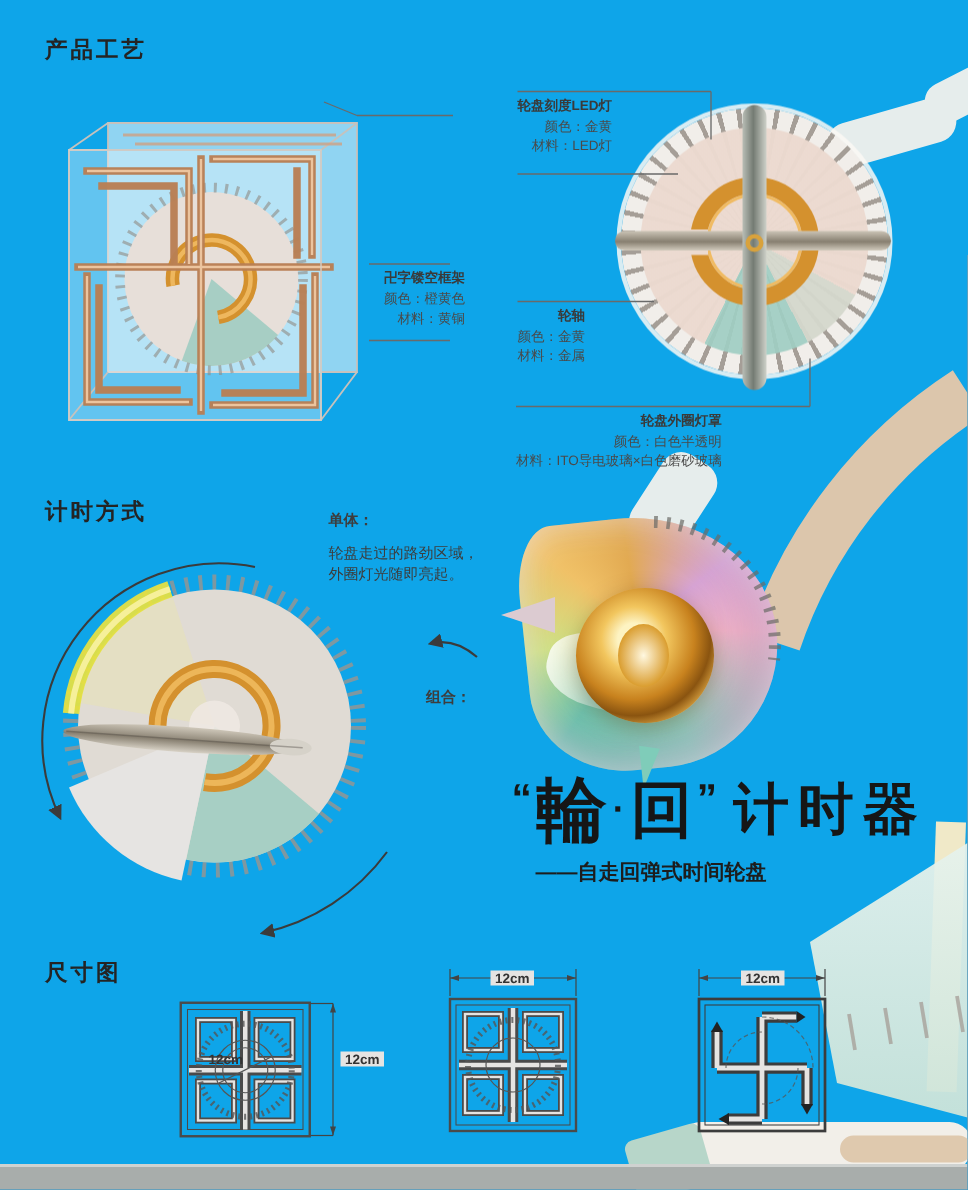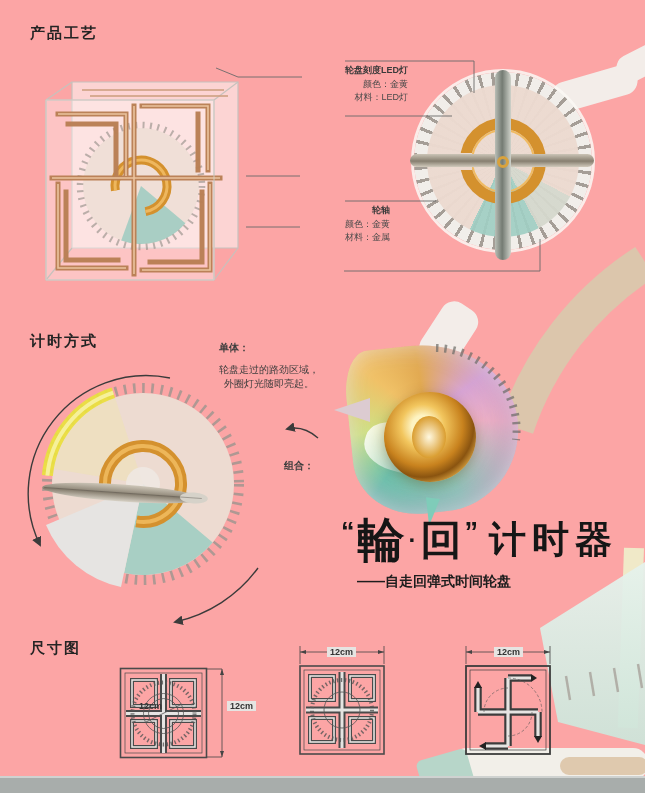--- a/index.html
+++ b/index.html
@@ -1,29 +1,29 @@
 <!DOCTYPE html>
 <html><head>
 <meta charset="utf-8">
 <style>
   * { margin:0; padding:0; box-sizing:border-box; }
   html,body { background:#9a9a98; }
   #canvas {
     position:relative; width:645px; height:793px; margin:0 auto;
-    background:#fca5a5; overflow:hidden;
+    background:#0ea5e9; overflow:hidden;
     font-family:"Liberation Sans", sans-serif; color:#333;
   }
   .art { position:absolute; }
   svg.layer { position:absolute; left:0; top:0; pointer-events:none; }
   .h1 { position:absolute; font-size:15px; font-weight:bold; letter-spacing:2px; color:#242424; z-index:6; }
   .ann { position:absolute; font-size:9px; line-height:13.5px; color:#4a4a4a; white-space:nowrap; z-index:6;text-align:right; }
   .ann-n { font-weight:bold; color:#3a3a3a; }
   .note { position:absolute; font-size:10px; line-height:13.5px; color:#3d3d3d; z-index:6; }
   .note-label { font-weight:bold; }
-  #single-body { white-space:pre-line;text-align:center; }
+  #single-body { white-space:pre-line; }
   #combo-body { width:86px; white-space:normal; }
   #title { position:absolute; left:338px; top:512px; height:56px; display:flex; align-items:center;
            color:#161616; font-weight:bold; white-space:nowrap; z-index:6; }
   .tq   { font-size:27px; margin:0 3px; transform:translateY(-8px); }
   .tg1  { font-size:47px; }
   .tdot { font-size:24px; margin:0 4px; }
   .tg2  { font-size:41px; }
   .tsuf { font-size:37px; letter-spacing:6px; margin-left:8px; }
   #sub1 { position:absolute; left:357px; top:573px; font-size:14px; font-weight:bold; color:#1d1d1d; z-index:6; }
   #sub2 { position:absolute; left:355px; top:594px; font-size:13.5px; font-weight:bold; color:#1d1d1d; z-index:6; }
@@ -303,30 +303,40 @@
       <path d="M170 378 A 118 118 0 0 0 40 545" marker-end="url(#ah)"></path>
       <path d="M258 568 A 140 140 0 0 1 175 622" marker-end="url(#ah)"></path>
       <path d="M318 438 Q 303 425 287 429" marker-end="url(#ah)"></path>
     </g>
   </svg>
 
   <div class="h1" style="left:30px;top:24px">产品工艺</div>
   <div class="h1" style="left:30px;top:332px">计时方式</div>
   <div class="h1" style="left:30px;top:639px">尺寸图</div>
 
+  <div class="ann" style="left:256px;top:179px">
+    <div class="ann-n">卍字镂空框架</div>
+    <div class="ann-l">颜色：橙黄色</div>
+    <div class="ann-l">材料：黄铜</div>
+  </div>
 
   <div class="ann" style="left:345px;top:64px">
     <div class="ann-n">轮盘刻度LED灯</div>
     <div class="ann-l">颜色：金黄</div>
     <div class="ann-l">材料：LED灯</div>
   </div>
   <div class="ann" style="left:345px;top:204px">
     <div class="ann-n">轮轴</div>
     <div class="ann-l">颜色：金黄</div>
     <div class="ann-l">材料：金属</div>
+  </div>
+  <div class="ann" style="left:344px;top:274px">
+    <div class="ann-n">轮盘外圈灯罩</div>
+    <div class="ann-l">颜色：白色半透明</div>
+    <div class="ann-l">材料：ITO导电玻璃×白色磨砂玻璃</div>
   </div>
 
   <div class="note note-label" style="left:219px;top:341px">单体：</div>
   <div class="note" id="single-body" style="left:219px;top:363px">轮盘走过的路劲区域，
 外圈灯光随即亮起。</div>
   <div class="note note-label" style="left:284px;top:459px">组合：</div>
 
   <div id="title">
     <span class="tq">“</span>
     <span class="tg1">輪</span>

